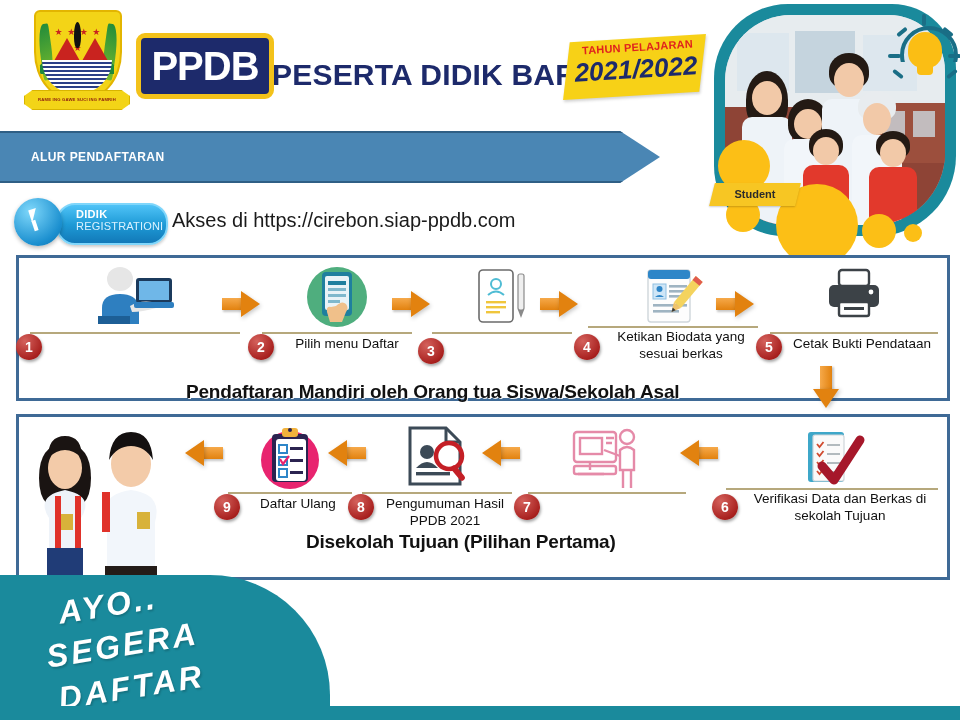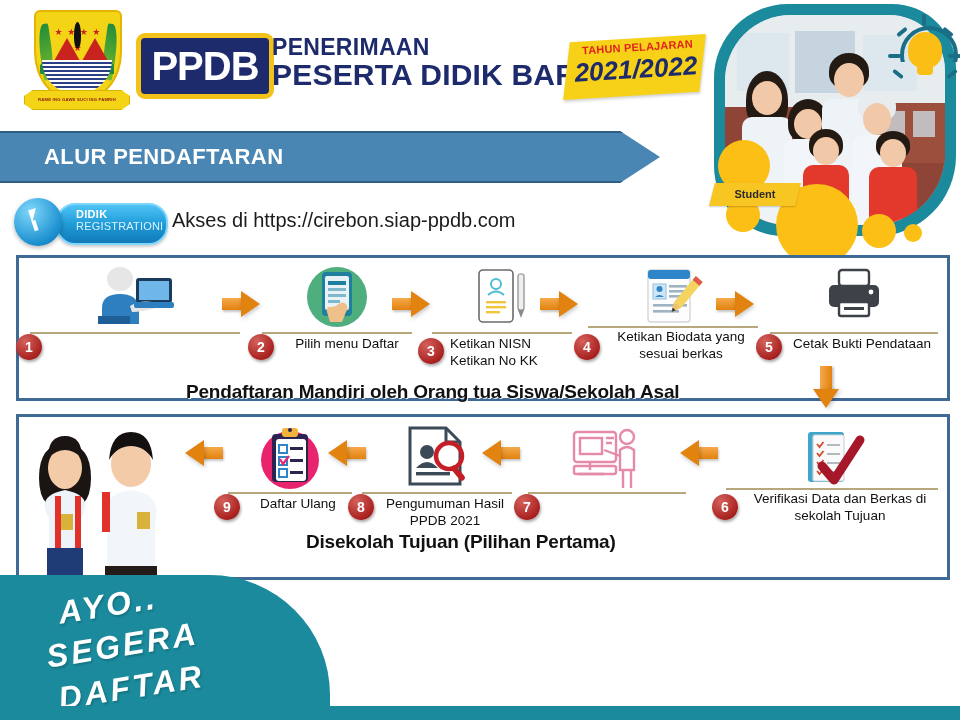--- a/index.html
+++ b/index.html
@@ -86,21 +86,21 @@
   .student-tag{position:absolute;left:712px;top:183px;width:86px;height:23px;
     background:#f7c623;transform:skewX(-14deg);box-shadow:0 1px 2px rgba(0,0,0,.2);}
   .student-tag span{display:block;transform:skewX(14deg);text-align:center;line-height:23px;
     font-size:11px;font-weight:bold;color:#2b2b2b;}
 
   
   .alur{position:absolute;left:0;top:131px;width:660px;height:48px;
     background:#4a86b4;border-top:2px solid #2f5f85;border-bottom:2px solid #2f5f85;
     clip-path:polygon(0 0,620px 0,660px 50%,620px 100%,0 100%);
     display:flex;align-items:center;}
-  .alur span{margin-left:44px;color:#ffffff;font-size:22px;font-weight:bold;letter-spacing:.4px;}
+  .alur span{margin-left:31px;color:#ffffff;font-size:12px;font-weight:bold;letter-spacing:.4px;}
 
   
   .online{position:absolute;left:14px;top:198px;width:150px;height:48px;}
   .online .pill{position:absolute;left:42px;top:5px;width:108px;height:38px;
     background:linear-gradient(180deg,#4fc3f7 0%,#1e9ad6 52%,#1279b8 100%);
     border:2px solid #7fd6fb;border-radius:19px;box-shadow:0 2px 3px rgba(0,0,0,.2);}
   .online .o1{position:absolute;left:62px;top:10px;font-size:11px;font-weight:bold;color:#fff;letter-spacing:.3px;}
   .online .o2{position:absolute;left:62px;top:22px;font-size:11px;color:#d9f2ff;letter-spacing:.2px;}
   .online .circ{position:absolute;left:0;top:0;width:48px;height:48px;border-radius:50%;
     background:radial-gradient(circle at 34% 28%,#7fd8fb,#1b8fcf 70%,#0d6ea8);
@@ -185,21 +185,20 @@
         <div class="water"></div>
       </div>
       <div class="ribbon">
           <span>RAME ING GAWE SUCI ING PAMRIH</span>
         </div>
     </div>
 
     <div class="ppdb-box">
       <span>PPDB</span>
     </div>
-    <div class="hdr-line1">PENERIMAAN</div>
     <div class="hdr-line2">PESERTA DIDIK BARU</div>
 
     <div class="tahun">
       <div class="band"></div>
       <div class="t1">TAHUN PELAJARAN</div>
       <div class="t2">2021/2022</div>
     </div>
 
     <div class="photo-blob">
       <div class="frame"></div>
@@ -336,21 +335,20 @@
         <path d="M15 29 q8 -7 16 0" fill="none" stroke="#4fbcd4" stroke-width="2"></path>
         <rect x="13" y="35" width="20" height="2.4" fill="#f0c63c"></rect>
         <rect x="13" y="40" width="20" height="2.4" fill="#f0c63c"></rect>
         <rect x="13" y="45" width="14" height="2.4" fill="#f0c63c"></rect>
         <rect x="45" y="8" width="6" height="36" rx="2" fill="#efefef" stroke="#8a8a8a" stroke-width="1.2"></rect>
         <path d="M45 44 l3 8 l3 -8 z" fill="#8a8a8a"></path>
       </svg>
     </div>
     <div class="rule" style="top:66px;"></div>
     <div class="badge" style="left:-14px;top:72px;">3</div>
-    <div class="label" style="left:18px;top:69px;width:124px;text-align:left;">Ketikan NISN Ketikan No KK</div>
   </div>
 
   <div class="arrow-r" style="left:540px;top:291px;">
       <div class="shaft"></div>
       <div class="head"></div>
     </div>
 
   <div class="step" style="left:588px;top:266px;width:170px;height:118px;">
     <div class="icon">
       <svg width="66" height="60" viewBox="0 0 66 60">

